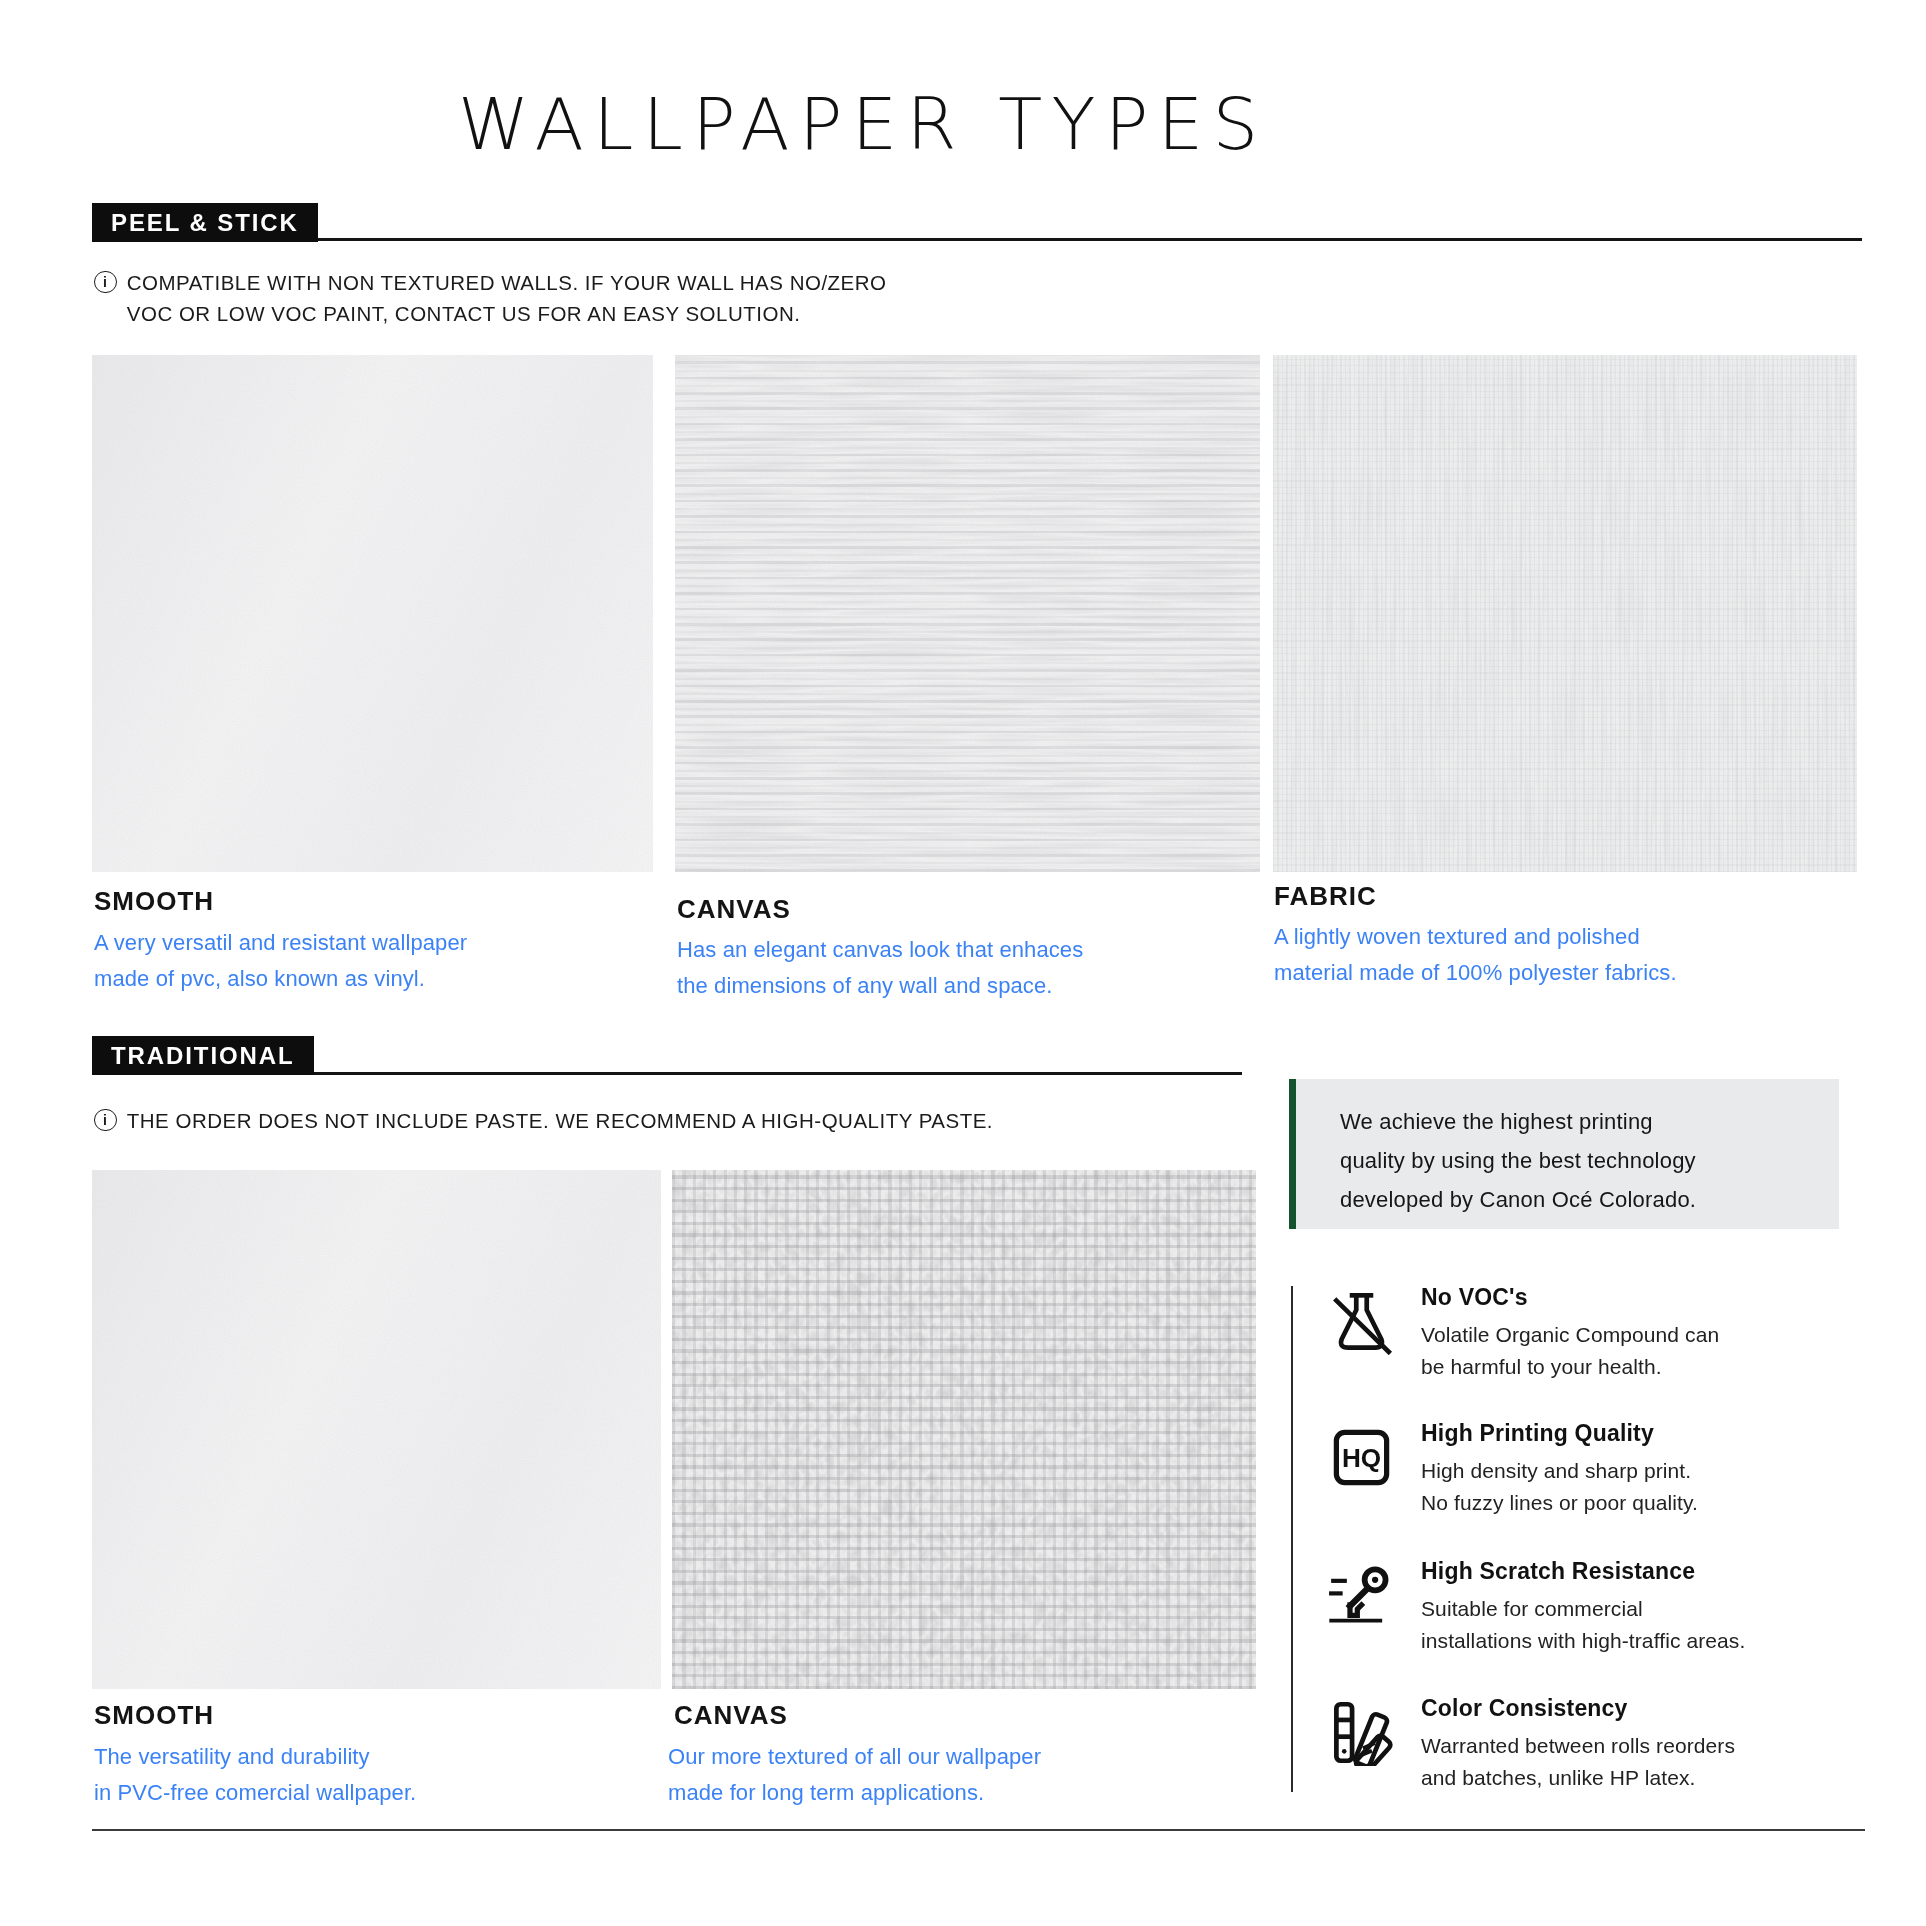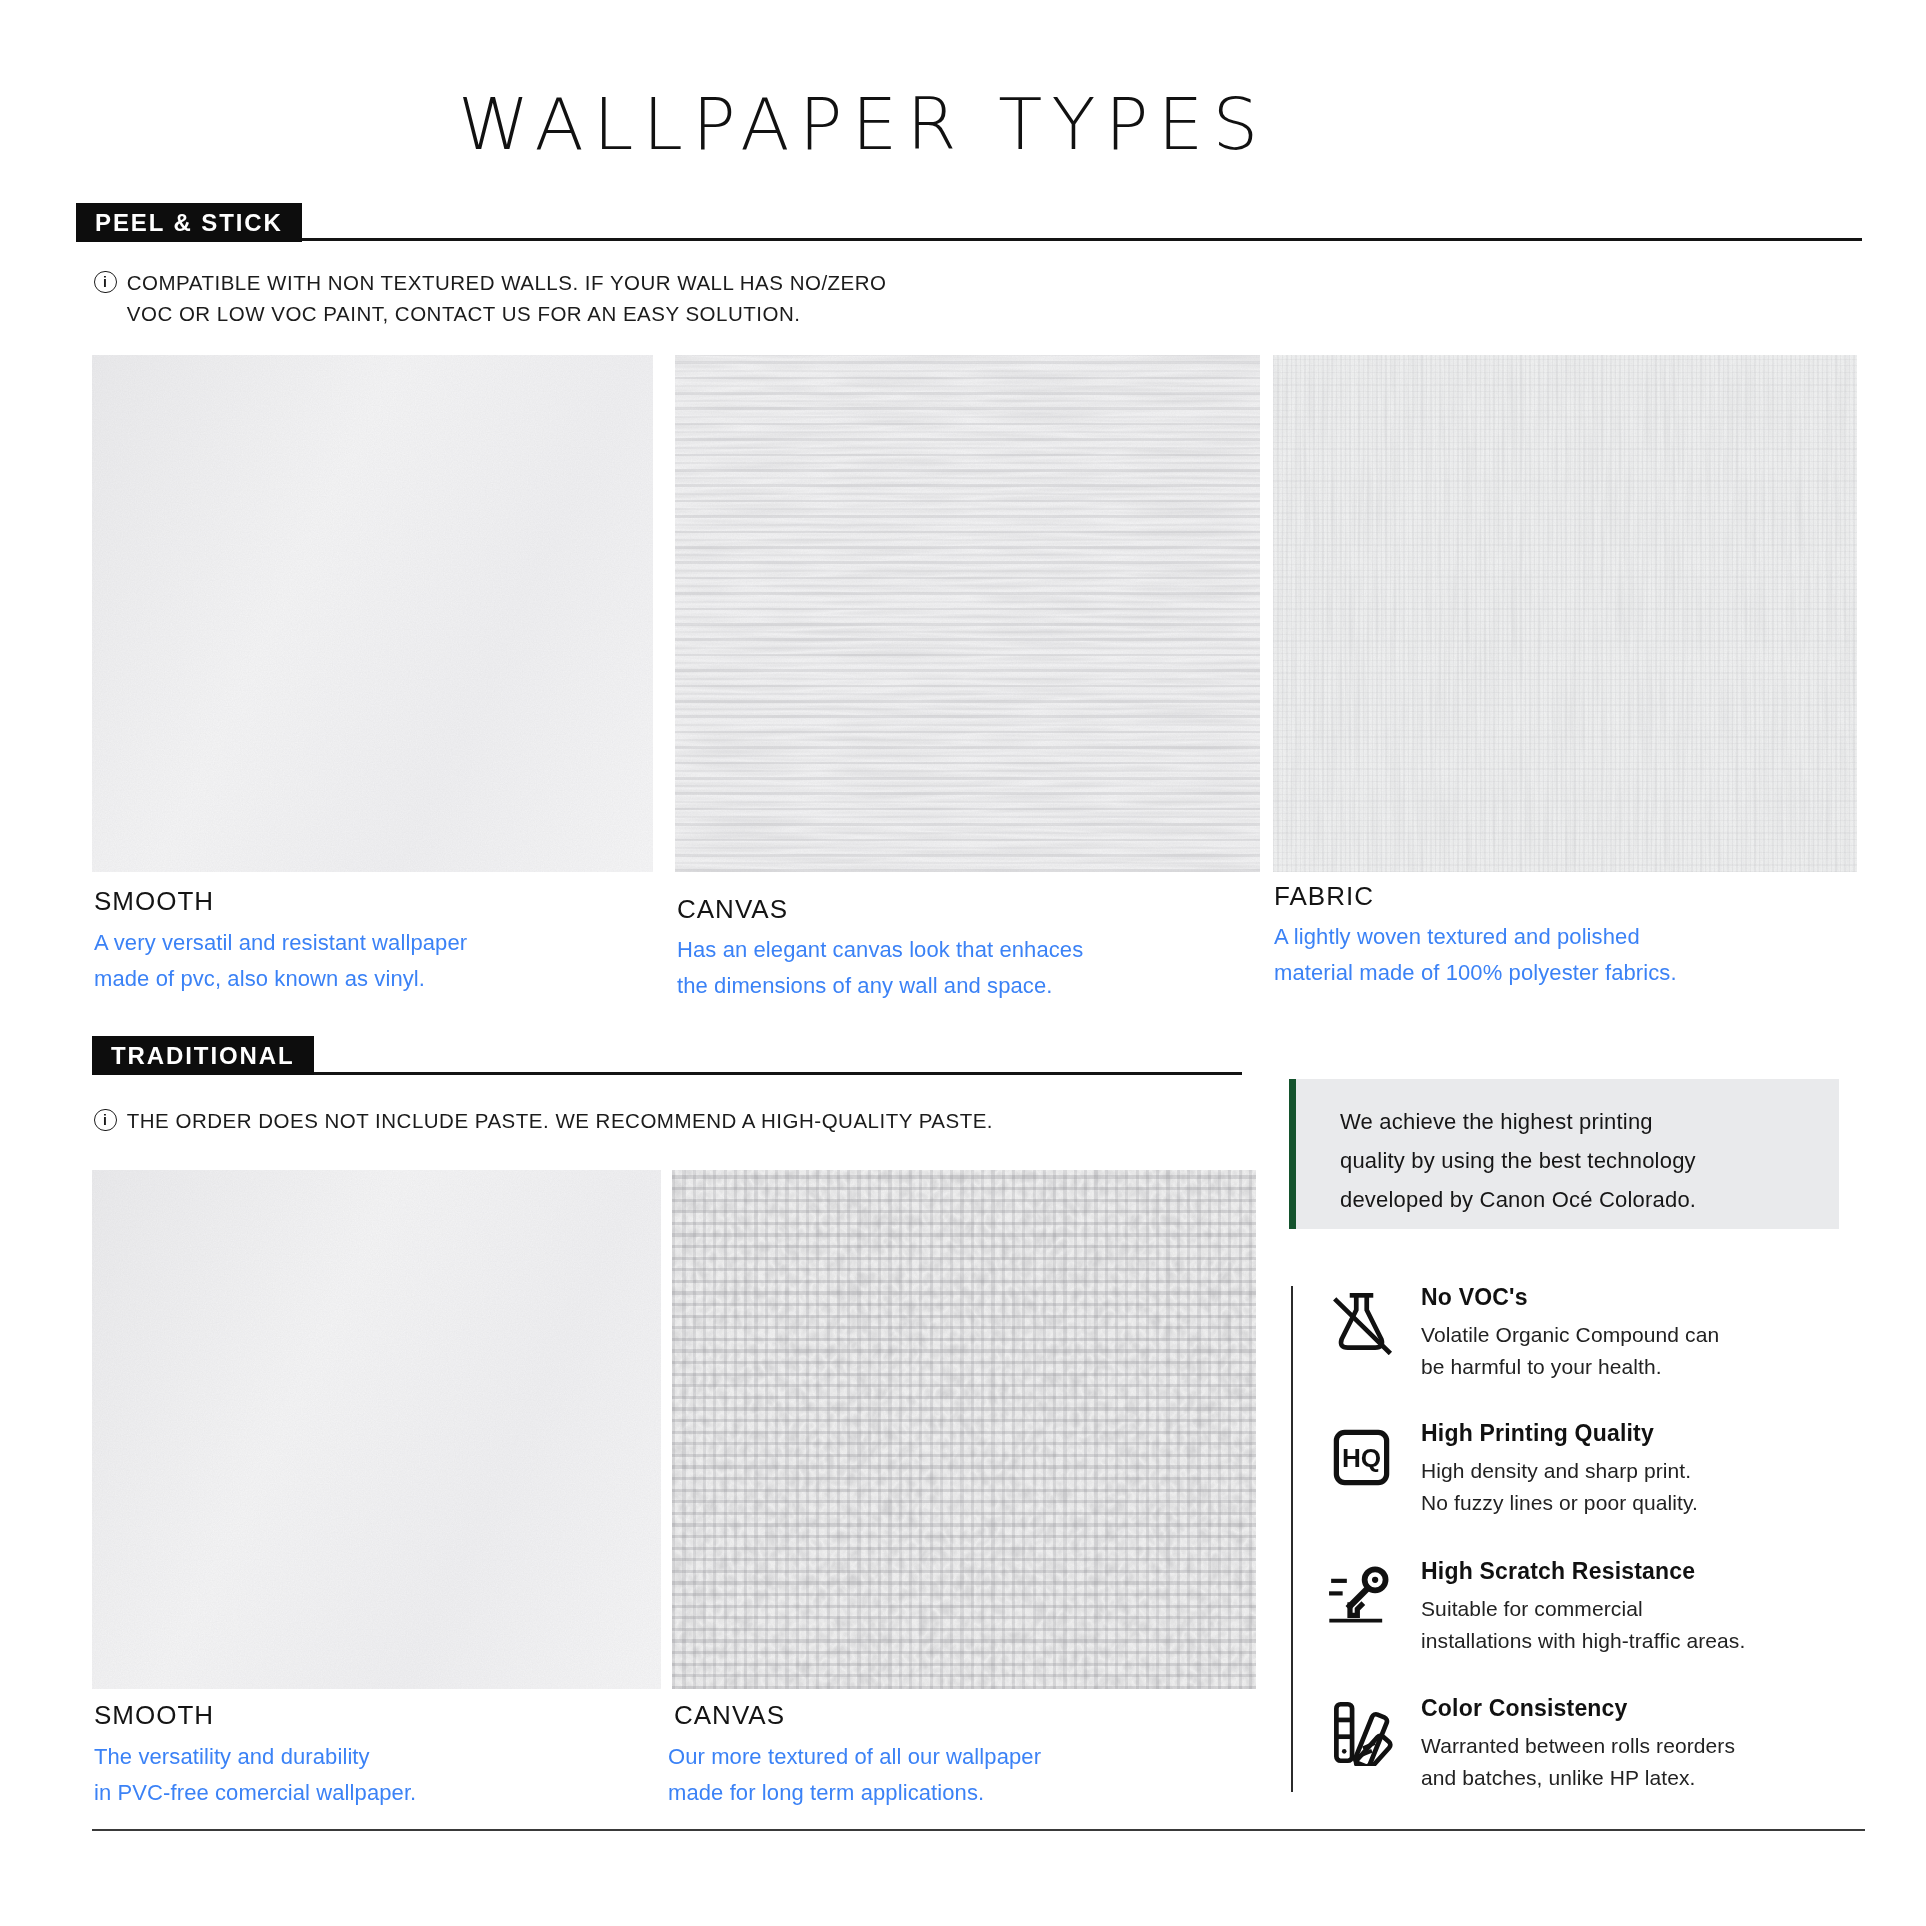--- a/index.html
+++ b/index.html
@@ -15,21 +15,21 @@
     font-size:72px; font-weight:200; letter-spacing:0.13em;
     color:#111; white-space:nowrap;margin-left:24px;
   }
 
   
   .badge {
     position:absolute; background:#0d0d0d; color:#ffffff; z-index:2;
     font-size:24px; font-weight:700; letter-spacing:1.9px;
     height:39px; line-height:40px; padding:0 19px; white-space:nowrap;
   }
-  #badge-peel { left:76px; top:203px; }
+  #badge-peel { left:92px; top:203px; }
   #badge-trad { left:92px; top:1036px; }
   .rule { position:absolute; background:#141414; height:3.2px; }
   #rule-peel { left:92px; top:238px; width:1770px; }
   #rule-trad { left:92px; top:1072px; width:1150px; }
 
   
   .note { position:absolute; display:flex; gap:10.3px; font-size:20.5px;
           letter-spacing:0.5px; line-height:1.5; color:#1b1b1b; }
   #note-peel { left:94px; top:268px; }
   #note-trad { left:94px; top:1106px; }
@@ -66,21 +66,21 @@
       repeating-linear-gradient(0deg,  rgba(145,145,152,0.08) 0 1.3px, rgba(0,0,0,0) 1.3px 6.4px);
   }
   .tex-rough {
     background-color:#f3f3f3;
     background-image:
       repeating-linear-gradient(0deg,  rgba(110,110,118,0.22) 0 3.2px, rgba(0,0,0,0) 3.2px 11.6px),
       repeating-linear-gradient(90deg, rgba(120,120,128,0.18) 0 3.2px, rgba(0,0,0,0) 3.2px 10.3px);
   }
 
   
-  .type-name { position:absolute; font-size:26px; font-weight:400;
+  .type-name { position:absolute; font-size:26px; font-weight:700;
                letter-spacing:1px; color:#141414; }
   .type-desc { position:absolute; font-size:22px; font-weight:300;
                line-height:1.62; letter-spacing:0.1px; color:#3b82f6;
                white-space:pre-line; }
   #name-p1 { left:94px;  top:886px; }  #desc-p1 { left:94px;  top:925px; }
   #name-p2 { left:677px; top:894px; }  #desc-p2 { left:677px; top:932px; }
   #name-p3 { left:1274px; top:881px; }  #desc-p3 { left:1274px; top:919px; }
   #name-t1 { left:94px;  top:1700px; }  #desc-t1 { left:94px;  top:1739px; }
   #name-t2 { left:674px; top:1700px; }  #desc-t2 { left:668px; top:1739px; }
 

